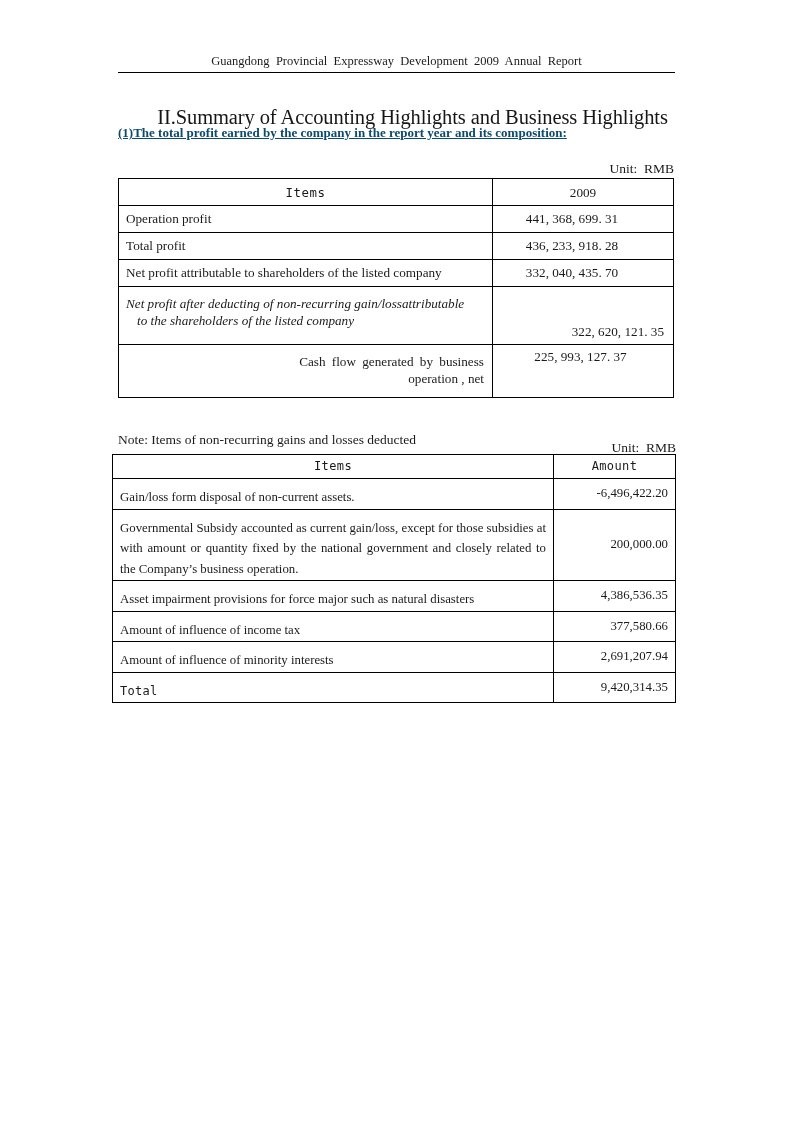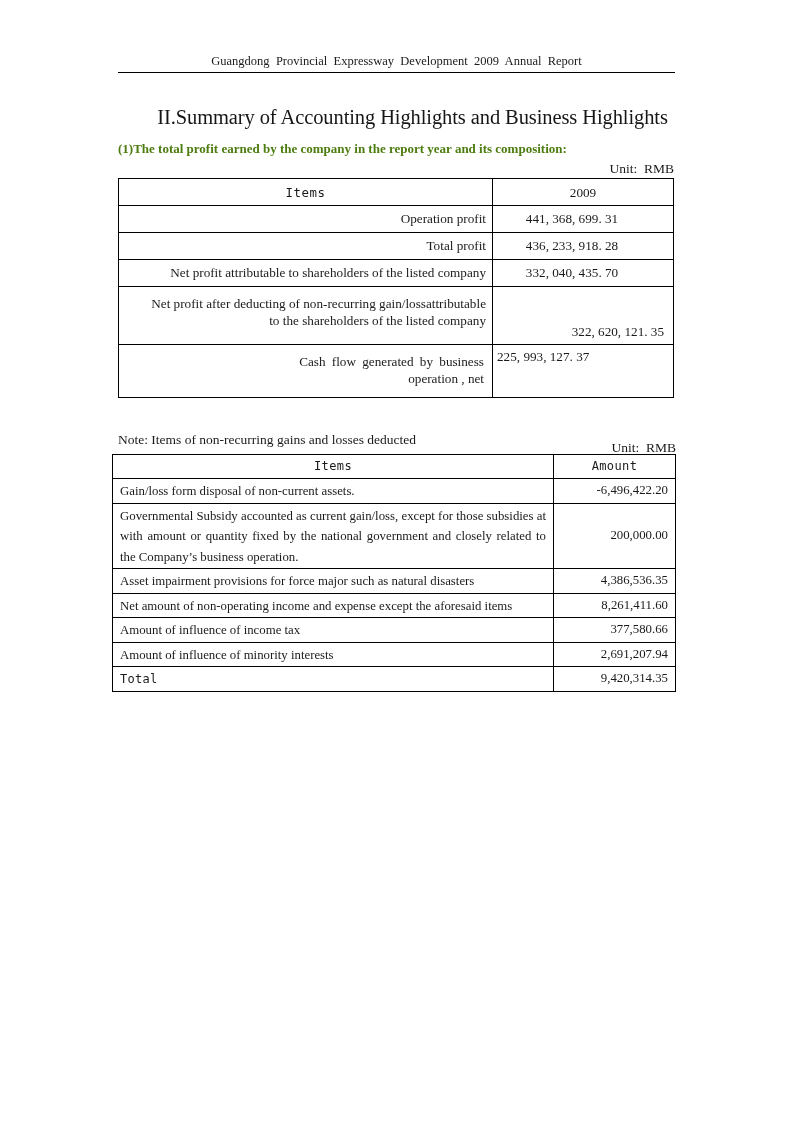--- a/index.html
+++ b/index.html
@@ -53,26 +53,27 @@
     line-height: 26px;
     letter-spacing: -0.1px;
     color: #161616;
     margin-left: 16px;
   }
 
   
   .section-subtitle {
     position: absolute;
     left: 118px;
-    top: 140px;
+    top: 124px;
     font-size: 13px;
     line-height: 17px;
     font-weight: bold;
-    color: #4d7c0f;
+    color: #0c4a6e;
     white-space: nowrap;
+    text-decoration: underline;
   }
 
   
   .unit-label {
     position: absolute;
     font-size: 13.5px;
     line-height: 17px;
     color: #1a1a1a;
     white-space: pre;
   }
@@ -110,21 +111,20 @@
     top: 178px;
     width: 555px;
   }
   #table-profit .col-item   { width: 374px; }
   #table-profit .col-value  { width: 181px; }
 
   #table-profit th,
   #table-profit td {
     font-size: 13.2px;
     line-height: 17px;
-    text-align: right;
   }
   #table-profit .hdr {
     text-align: center;
     height: 22px;
     padding: 2px 4px;
   }
   #table-profit .hdr-items {
     font-family: "DejaVu Sans Mono", "Liberation Mono", monospace;
     font-size: 12.4px;
     letter-spacing: 0.5px;
@@ -134,41 +134,42 @@
     height: 21px;
   }
   #table-profit td.value {
     text-align: center;
     padding: 2px 26px 3px 4px;
     white-space: pre;
   }
   #table-profit td.item-wrap {
     padding: 3px 6px 11px 7px;
     height: 43px;
+    font-style: italic;
   }
   #table-profit td.item-wrap .l1 { display: block; }
   #table-profit td.item-wrap .l2 { display: block; padding-left: 11px; }
   #table-profit td.value-bottom {
     text-align: right;
     vertical-align: bottom;
     padding: 0 9px 4px 4px;
     white-space: pre;
   }
   #table-profit td.item-right {
     padding: 3px 8px 5px 19px;
     height: 44px;
     text-align: right;
   }
   #table-profit td.item-right .l1 {
     display: block;
     word-spacing: 3px;
   }
   #table-profit td.item-right .l2 { display: block; }
   #table-profit td.value-top {
-    text-align: left;
+    text-align: center;
     vertical-align: top;
     padding: 3px 9px 0 4px;
     white-space: pre;
   }
 
   
   #table-nonrecurring {
     left: 112px;
     top: 454px;
     width: 563px;
@@ -183,21 +184,21 @@
   }
   #table-nonrecurring .hdr {
     text-align: center;
     height: 21px;
     padding: 1px 4px;
     font-family: "DejaVu Sans Mono", "Liberation Mono", monospace;
     font-size: 12px;
     letter-spacing: 0.4px;
   }
   #table-nonrecurring td.item {
-    padding: 2px 7px 1px 7px;
+    padding: 8px 7px 1px 7px;
     height: 20px;
     text-align: justify;
     text-align-last: left;
     hyphens: none;
   }
   #table-nonrecurring td.item.justified {
     text-align: justify;
     text-align-last: left;
   }
   #table-nonrecurring td.item.mono {
@@ -294,24 +295,20 @@
       <tr>
         <td class="item justified">Governmental Subsidy accounted as current gain/loss, except for those subsidies at with amount or quantity fixed by the national government and closely related to the Company’s business operation.</td>
         <td class="amount">200,000.00</td>
       </tr>
 
       <tr>
         <td class="item">Asset impairment provisions for force major such as natural disasters</td>
         <td class="amount">4,386,536.35</td>
       </tr>
 
-      <tr>
-        <td class="item justified">Net amount of non-operating income and expense except the aforesaid items</td>
-        <td class="amount">8,261,411.60</td>
-      </tr>
 
       <tr>
         <td class="item">Amount of influence of income tax</td>
         <td class="amount">377,580.66</td>
       </tr>
 
       <tr>
         <td class="item">Amount of influence of minority interests</td>
         <td class="amount">2,691,207.94</td>
       </tr>

